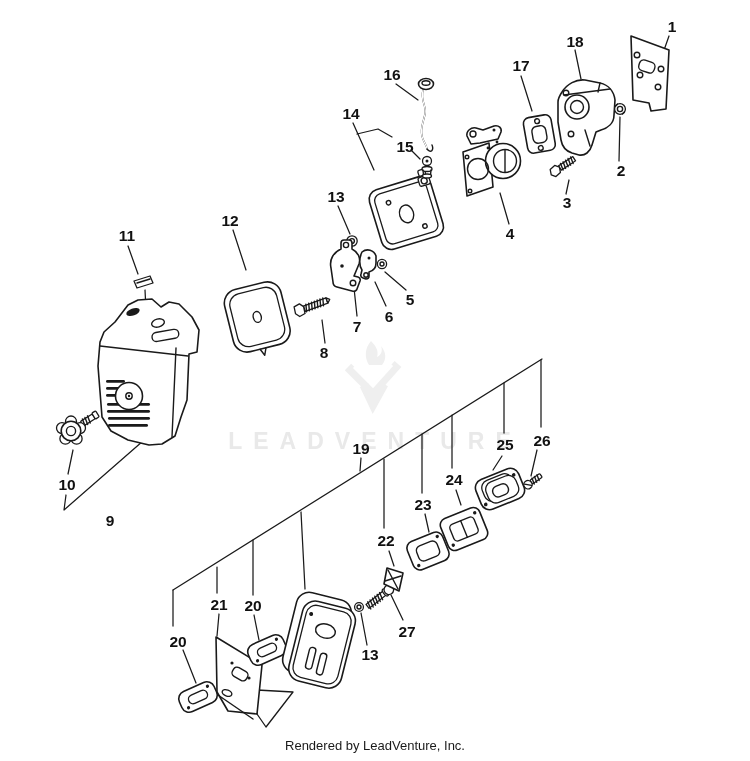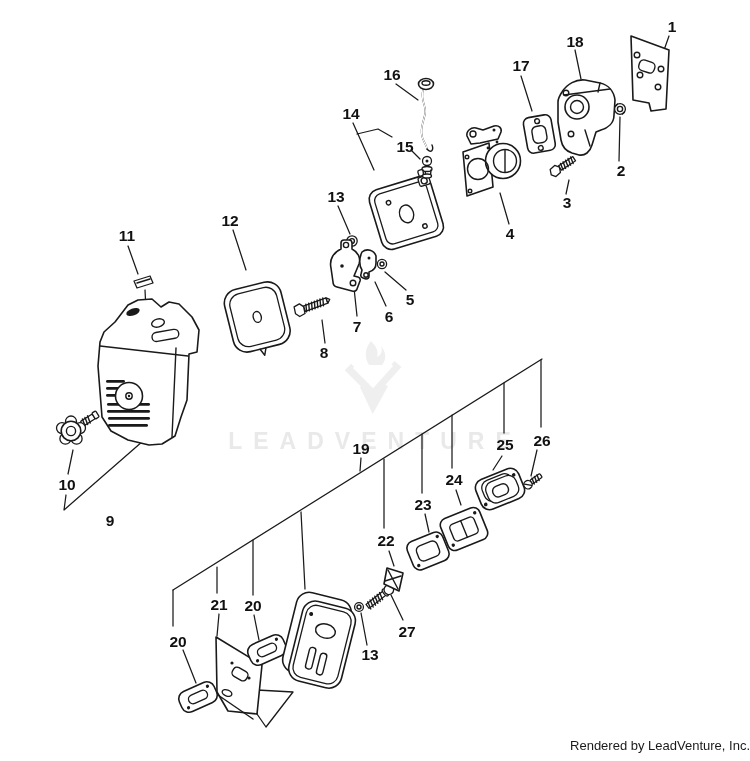--- a/index.html
+++ b/index.html
@@ -14,21 +14,21 @@
   .ln   { fill:none; stroke:#1a1a1a; stroke-width:1.4; stroke-linecap:round; stroke-linejoin:round; }
   .lnw  { fill:none; stroke:#ffffff; stroke-width:1.2; stroke-linecap:round; }
   .ld   { fill:none; stroke:#1a1a1a; stroke-width:1.25; stroke-linecap:round; stroke-linejoin:round; }
   .dk   { fill:#1a1a1a; stroke:none; }
   .callout { font:700 15.5px "Liberation Sans", sans-serif; fill:#111; text-anchor:middle; }
   .wmtext  { font:700 23px "Liberation Sans", sans-serif; letter-spacing:11px; fill:#e9e9e9; text-anchor:middle; }
   .wmshape { fill:#efefef; stroke:none; }
   .wmline  { fill:none; stroke:#efefef; stroke-width:9; stroke-linejoin:miter; }
   .wmgap   { fill:none; stroke:#ffffff; stroke-width:3; }
   .footer {
-    position:absolute; left:0; right:0; top:738px; text-align:right;
+    position:absolute; left:0; right:0; top:738px; text-align:center;
     font:13px "Liberation Sans", sans-serif; color:#1a1a1a;
   }
 </style>
 </head>
 <body>
 
 <div class="stage">
 <svg width="750" height="761" viewBox="0 0 750 761">
 
   <g>

